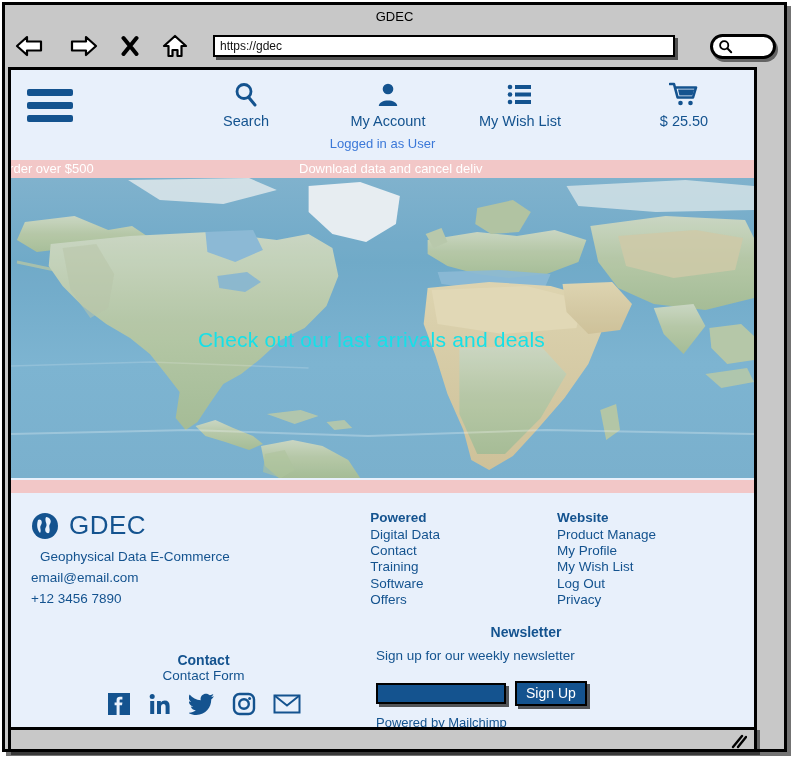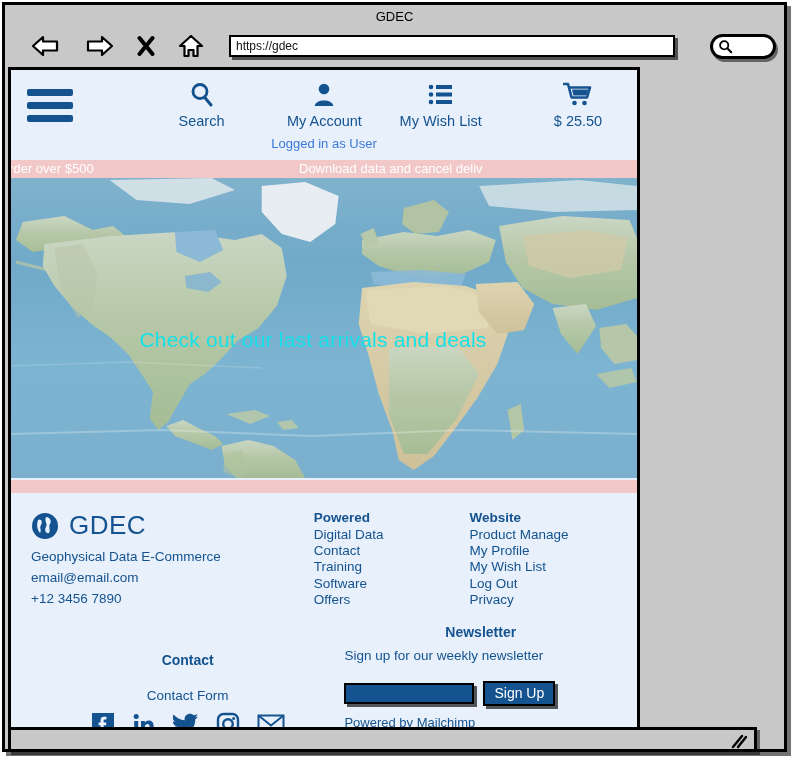--- a/index.html
+++ b/index.html
@@ -30,21 +30,20 @@
     display: flex; align-items: center; justify-content: center;
     font-size: 13px; color: #000;
     background: #c8c8c8;
   }
   .navbar {
     height: 38px;
     display: flex; align-items: center;
     padding: 0 8px 0 10px;
     background: #c8c8c8;
     gap: 23px;
-    margin-left: 16px;
   }
   .navicon { flex: 0 0 auto; line-height: 0; }
   .urlbar {
     flex: 1 1 auto;
     height: 22px;
     background: #fff;
     border: 2px solid #000;
     box-shadow: 3px 3px 0 rgba(0,0,0,0.6);
     display: flex; align-items: center;
     padding: 0 5px;
@@ -61,21 +60,21 @@
     display: flex; align-items: center;
     padding-left: 5px;
     box-shadow: 2px 3px 0 rgba(0,0,0,0.5);
     margin-left: 12px;
   }
 
   
   .viewport {
     position: absolute;
     left: 3px; top: 62px;
-    width: 632px;
+    width: 749px;
     height: 660px;
     background: #000000;
     border-left: 3px solid #000;
     border-top: 3px solid #000;
     border-right: 3px solid #000;
     overflow: hidden;
   }
 
   
   .site-header {
@@ -163,31 +162,31 @@
     background: #e8f0fb;
     padding: 14px 0 0 0;
     color: #14538f;
     position: relative;
     height: 322px;
   }
   .footer-top { display: flex; padding: 0 20px; }
   .brand-col { width: 345px; }
   .brand-row { display: flex; align-items: center; gap: 10px; }
   .brand-name { font-size: 26px; color: #14538f; letter-spacing: 0.5px; }
-  .brand-sub { font-size: 13.5px; margin-top: 8px; }
+  .brand-sub { font-size: 13.5px; margin-top: 8px; margin-left: 9px; }
   .brand-line { font-size: 13.5px; margin-top: 6px; }
   .link-col { width: 190px; }
   .link-col.col-web { width: 180px; }
   .col-head { font-weight: bold; font-size: 13.5px; margin-bottom: 2px; }
   .col-link { font-size: 13.5px; line-height: 16.2px; }
 
   .footer-bottom { display: flex; padding: 16px 20px 0 20px; }
   .contact-col { width: 345px; text-align: center; }
   .contact-head { font-weight: bold; font-size: 14px; margin-top: 28px; }
-  .contact-form-link { font-size: 13.5px; margin-top: 20px; }
+  .contact-form-link { font-size: 13.5px; margin-top: 0; }
   .social-row {
     display: flex; justify-content: center; align-items: center;
     gap: 17px; margin-top: 9px;
   }
   .news-col { width: 300px; }
   .news-head { font-weight: bold; font-size: 14px; text-align: center; }
   .news-sub { font-size: 13.5px; margin-top: 8px; }
   .news-form { display: flex; align-items: center; margin-top: 18px; }
   .news-input {
     width: 130px; height: 21px;

